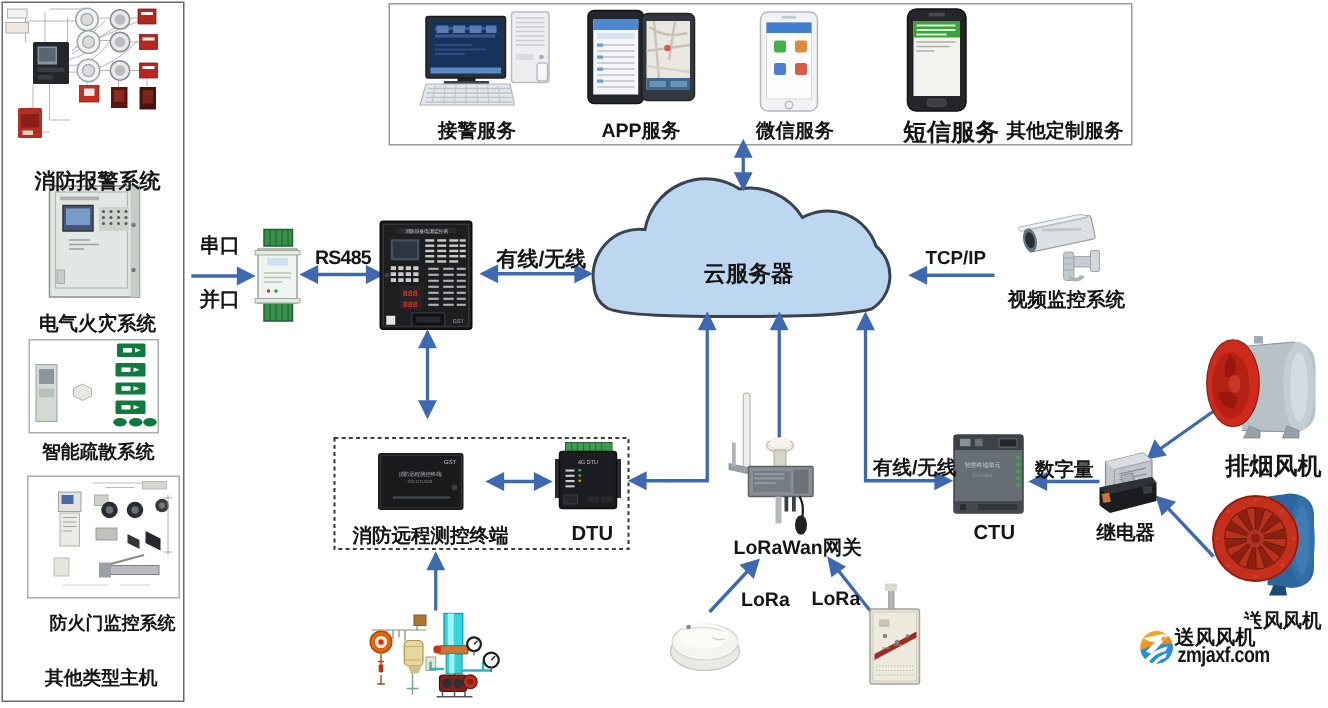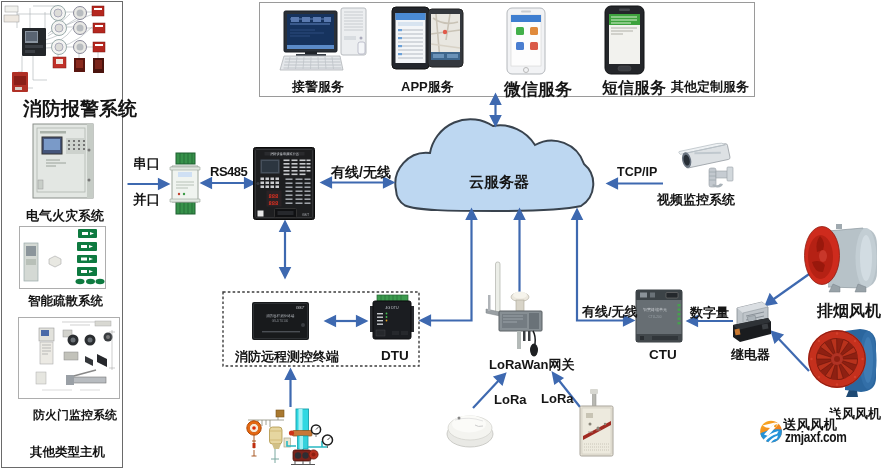--- a/index.html
+++ b/index.html
@@ -577,40 +577,40 @@
  <circle cx="313.5" cy="454.5" r="4.6" fill="#b52f1e" stroke="#6a140a" stroke-width="0.8"></circle>
  <circle cx="313.5" cy="454.5" r="2" fill="#8e1f10"></circle>
  <path d="M295,461 l0,3.5 M303,461 l0,3.5 M310,461 l0,3.5 M291,464.5 l24,0" stroke="#555" stroke-width="1"></path>
 </g>
 </svg>
 
 <svg style="left:222px;top:291px" width="199" height="77">
       <rect x="1" y="1" width="196" height="74" fill="none" stroke="#3c3c3c" stroke-width="1.4" stroke-dasharray="2.6,2.2"></rect>
     </svg>
 
-<div class="lbl" style="left:23px;top:96px;font-size:19px">消防报警系统</div>
+<div class="lbl" style="left:23px;top:112px;font-size:14px">消防报警系统</div>
 <div class="lbl" style="left:26px;top:207px;font-size:13px">电气火灾系统</div>
 <div class="lbl" style="left:28px;top:293px;font-size:12.5px">智能疏散系统</div>
 <div class="lbl" style="left:33px;top:407px;font-size:12px">防火门监控系统</div>
 <div class="lbl" style="left:30px;top:444px;font-size:12.5px">其他类型主机</div>
 
 <div class="lbl" style="left:292px;top:78px;font-size:13px">接警服务</div>
 <div class="lbl" style="left:401px;top:78px;font-size:13px">APP服务</div>
-<div class="lbl" style="left:504px;top:78px;font-size:17px">微信服务</div>
+<div class="lbl" style="left:504px;top:78px;font-size:13px">微信服务</div>
 <div class="lbl" style="left:602px;top:78px;font-size:16px">短信服务</div>
 <div class="lbl" style="left:671px;top:78px;font-size:13px">其他定制服务</div>
 
 <div class="lbl" style="left:469px;top:172.5px;font-size:15px">云服务器</div>
 
 <div class="lbl" style="left:133px;top:155px;font-size:13.5px">串口</div>
 <div class="lbl" style="left:133px;top:190.5px;font-size:13.5px">并口</div>
 <div class="lbl" style="left:210px;top:164px;font-size:13px;letter-spacing:-0.5px">RS485</div>
 <div class="lbl" style="left:331px;top:164px;font-size:14px">有线/无线</div>
 <div class="lbl" style="left:617px;top:165px;font-size:12.5px">TCP/IP</div>
-<div class="lbl" style="left:657px;top:191px;font-size:13px">视频监控系统</div>
+<div class="lbl" style="left:672px;top:191px;font-size:13px">视频监控系统</div>
 
 <div class="lbl" style="left:235px;top:348px;font-size:13px">消防远程测控终端</div>
 <div class="lbl" style="left:381px;top:348px;font-size:13.5px">DTU</div>
 <div class="lbl" style="left:582px;top:303px;font-size:13px">有线/无线</div>
 <div class="lbl" style="left:489px;top:356px;font-size:13px">LoRaWan网关</div>
 <div class="lbl" style="left:494px;top:392px;font-size:13px">LoRa</div>
 <div class="lbl" style="left:541px;top:391px;font-size:13px">LoRa</div>
 <div class="lbl" style="left:649px;top:347px;font-size:13.5px">CTU</div>
 <div class="lbl" style="left:690px;top:304px;font-size:13px">数字量</div>
 <div class="lbl" style="left:731px;top:346px;font-size:13px">继电器</div>

